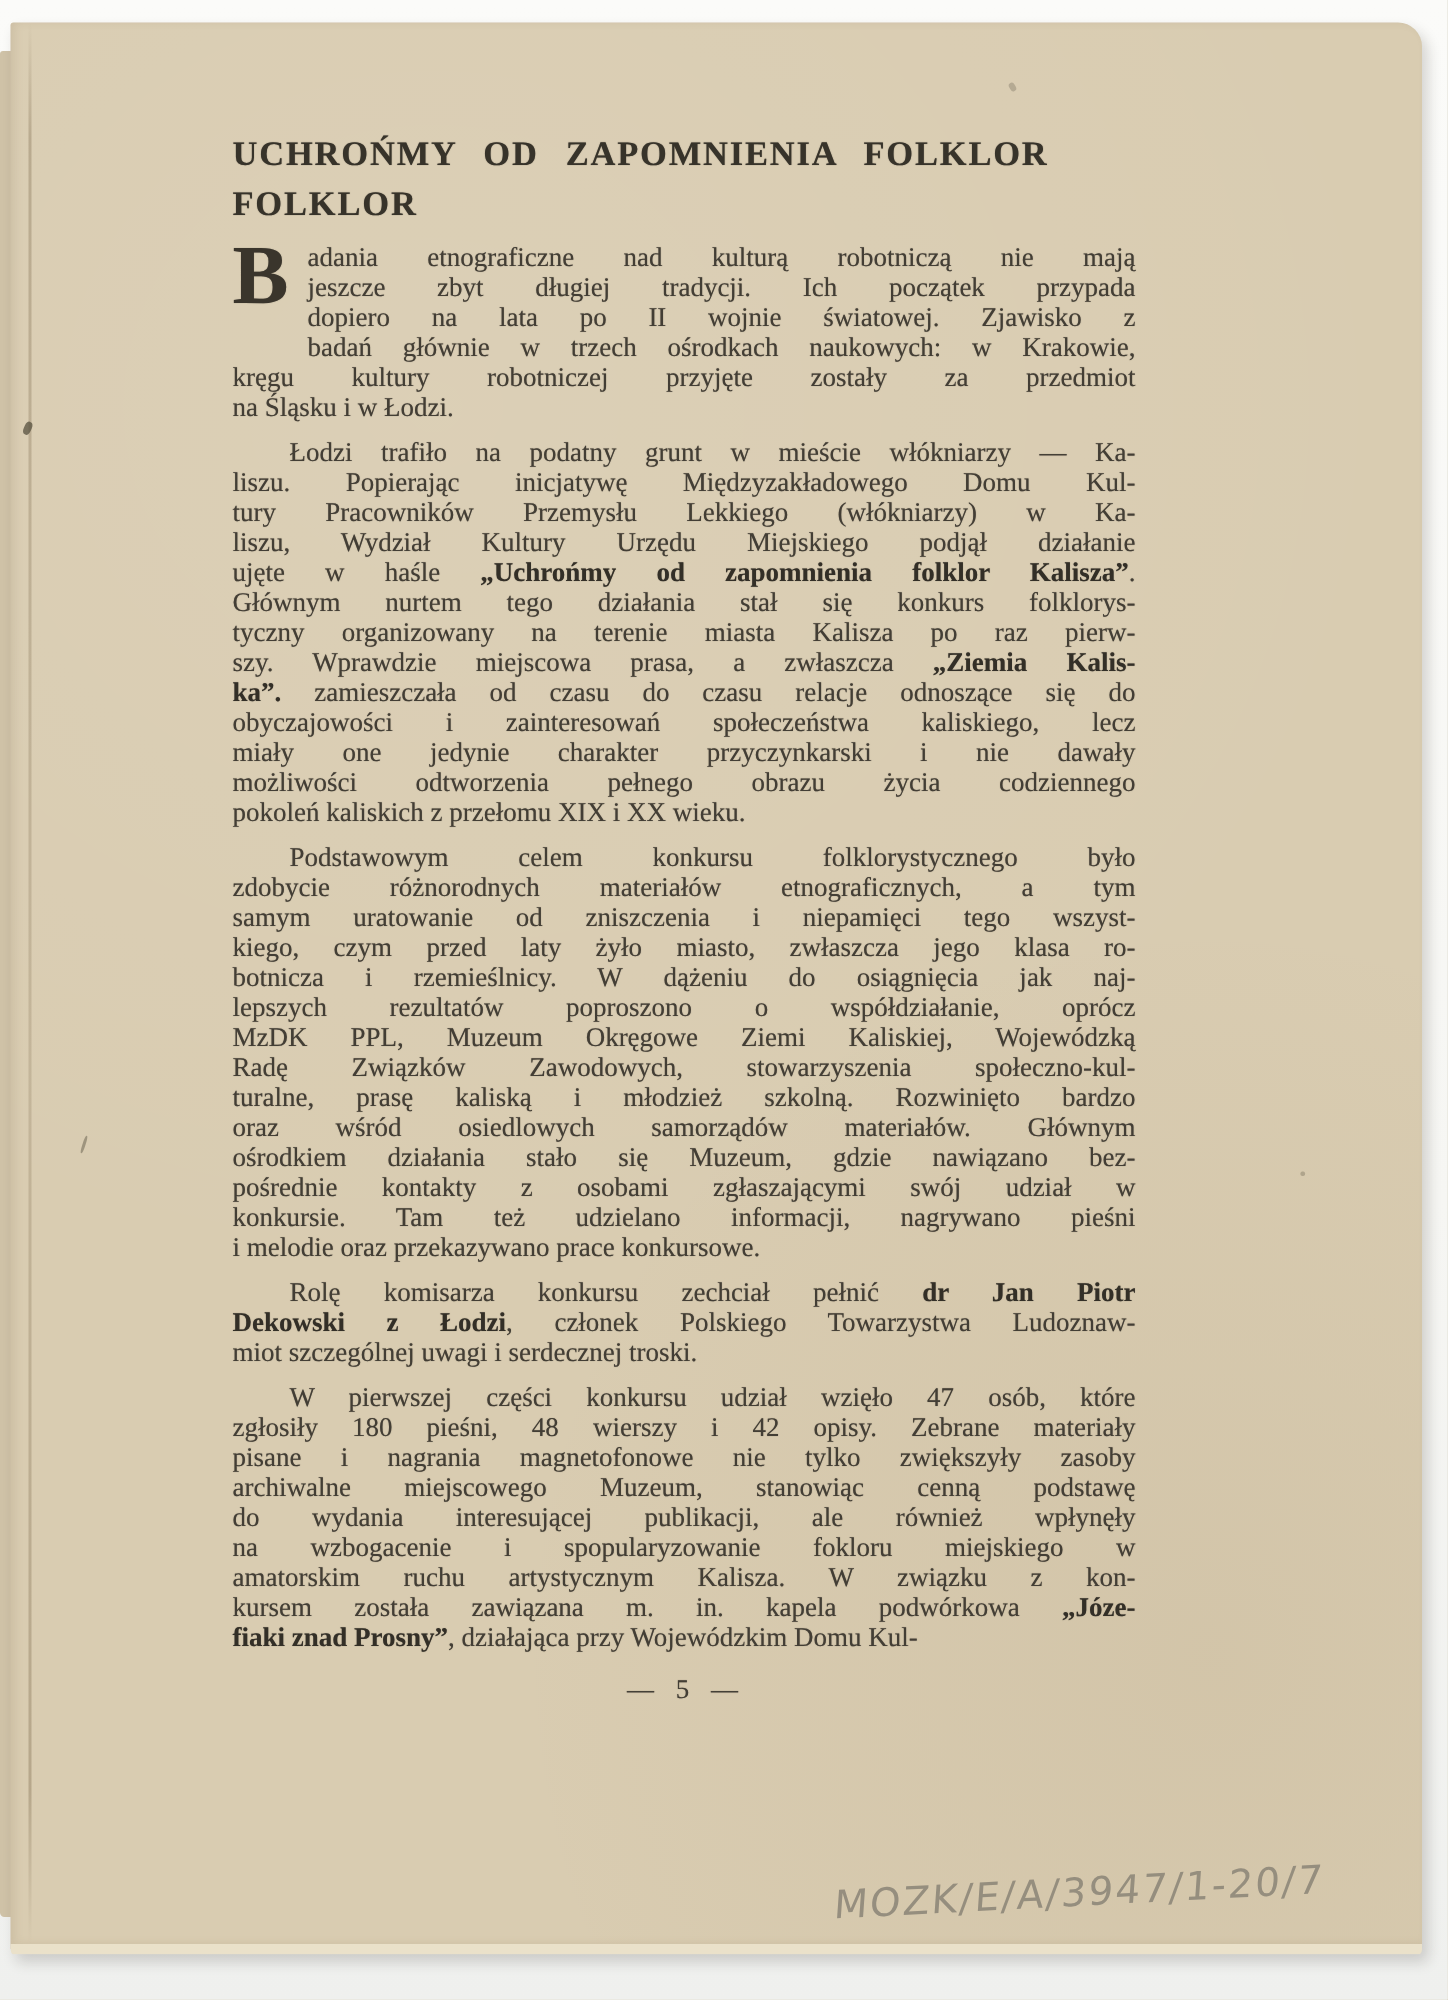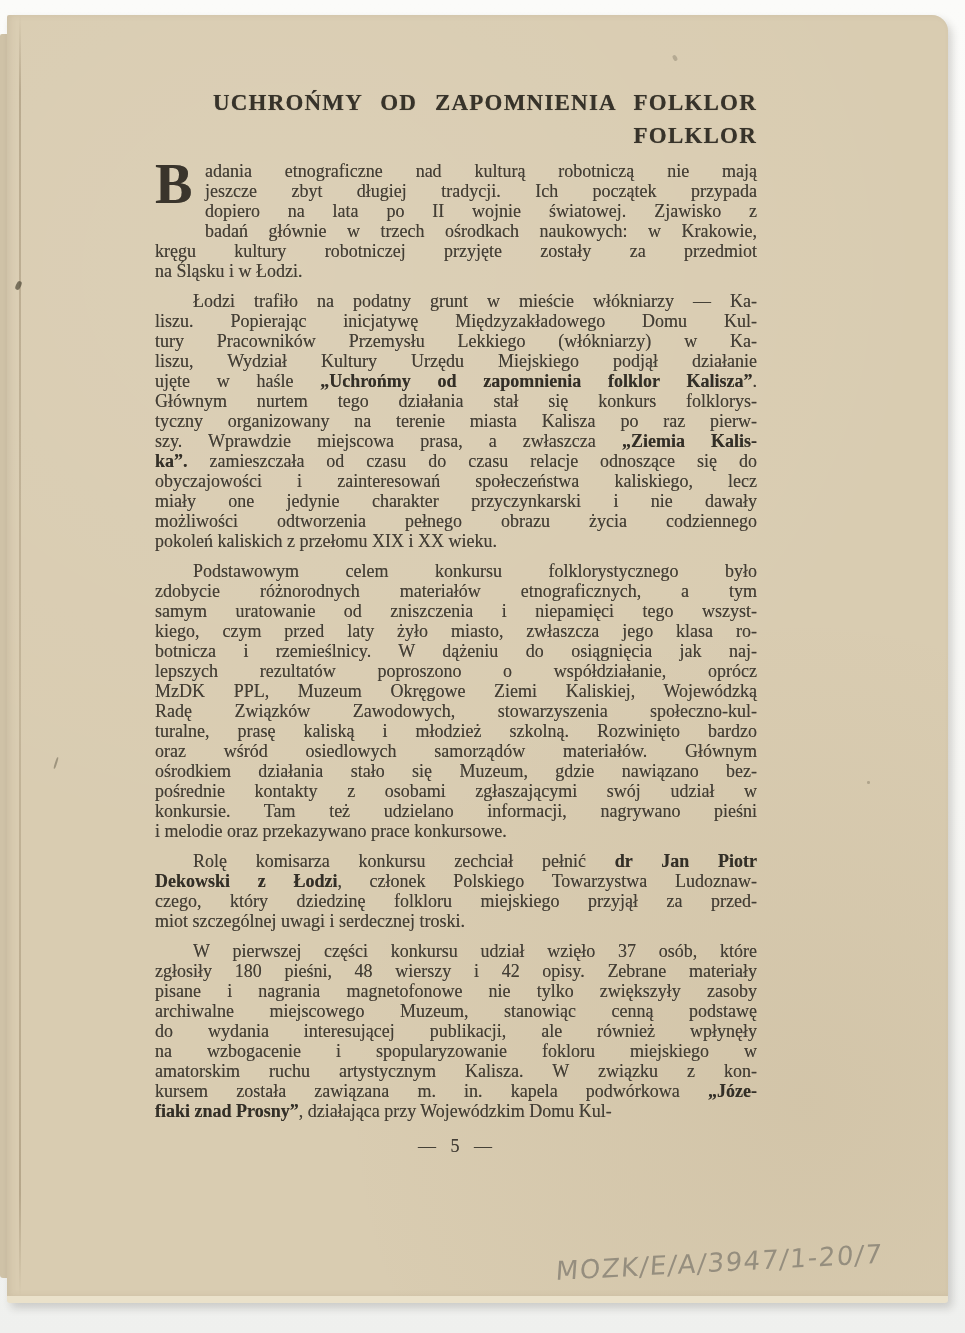--- a/index.html
+++ b/index.html
@@ -60,21 +60,21 @@
     position: absolute;
     left: 148px; top: 71px;
     width: 602px;
     color: #433e35;
     font-size: 18px;
     line-height: 20px;
     text-shadow: 0 0 0.6px rgba(55,50,42,0.55);
   }
 
   .title {
-    text-align: right;
+    text-align: left;
     font-weight: bold;
     color: #37332a;
     font-size: 23px;
     line-height: 33px;
     letter-spacing: 1.2px;
     word-spacing: 11px;
     margin-bottom: 9px;
     text-shadow: 0 0 0.7px rgba(45,40,32,0.6);
   }
 
@@ -184,28 +184,27 @@
             <div class="tline">pośrednie kontakty z osobami zgłaszającymi swój udział w</div>
             <div class="tline">konkursie. Tam też udzielano informacji, nagrywano pieśni</div>
             <div class="tline tline-last">i melodie oraz przekazywano prace konkursowe.</div>
           </div>
       </div>
 
       <div class="para indent-first">
         <div>
             <div class="tline">Rolę komisarza konkursu zechciał pełnić <b>dr Jan Piotr</b></div>
             <div class="tline"><b>Dekowski z Łodzi</b>, członek Polskiego Towarzystwa Ludoznaw-</div>
-            <div class="tline">czego, który dziedzinę folkloru miejskiego przyjął za przed-</div>
             <div class="tline tline-last">miot szczególnej uwagi i serdecznej troski.</div>
           </div>
       </div>
 
       <div class="para indent-first">
         <div>
-            <div class="tline">W pierwszej części konkursu udział wzięło 37 osób, które</div>
+            <div class="tline">W pierwszej części konkursu udział wzięło 47 osób, które</div>
             <div class="tline">zgłosiły 180 pieśni, 48 wierszy i 42 opisy. Zebrane materiały</div>
             <div class="tline">pisane i nagrania magnetofonowe nie tylko zwiększyły zasoby</div>
             <div class="tline">archiwalne miejscowego Muzeum, stanowiąc cenną podstawę</div>
             <div class="tline">do wydania interesującej publikacji, ale również wpłynęły</div>
             <div class="tline">na wzbogacenie i spopularyzowanie fokloru miejskiego w</div>
             <div class="tline">amatorskim ruchu artystycznym Kalisza. W związku z kon-</div>
             <div class="tline">kursem została zawiązana m. in. kapela podwórkowa <b>„Józe-</b></div>
             <div class="tline tline-last"><b>fiaki znad Prosny”</b>, działająca przy Wojewódzkim Domu Kul-</div>
           </div>
       </div>

